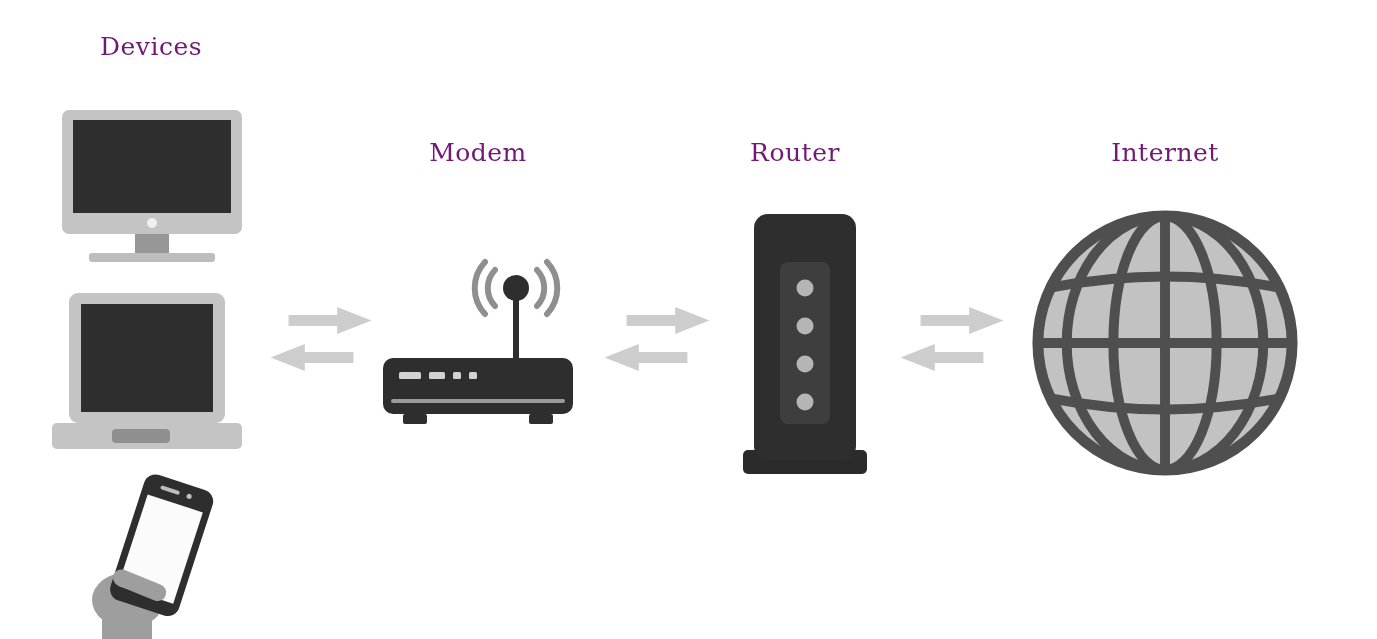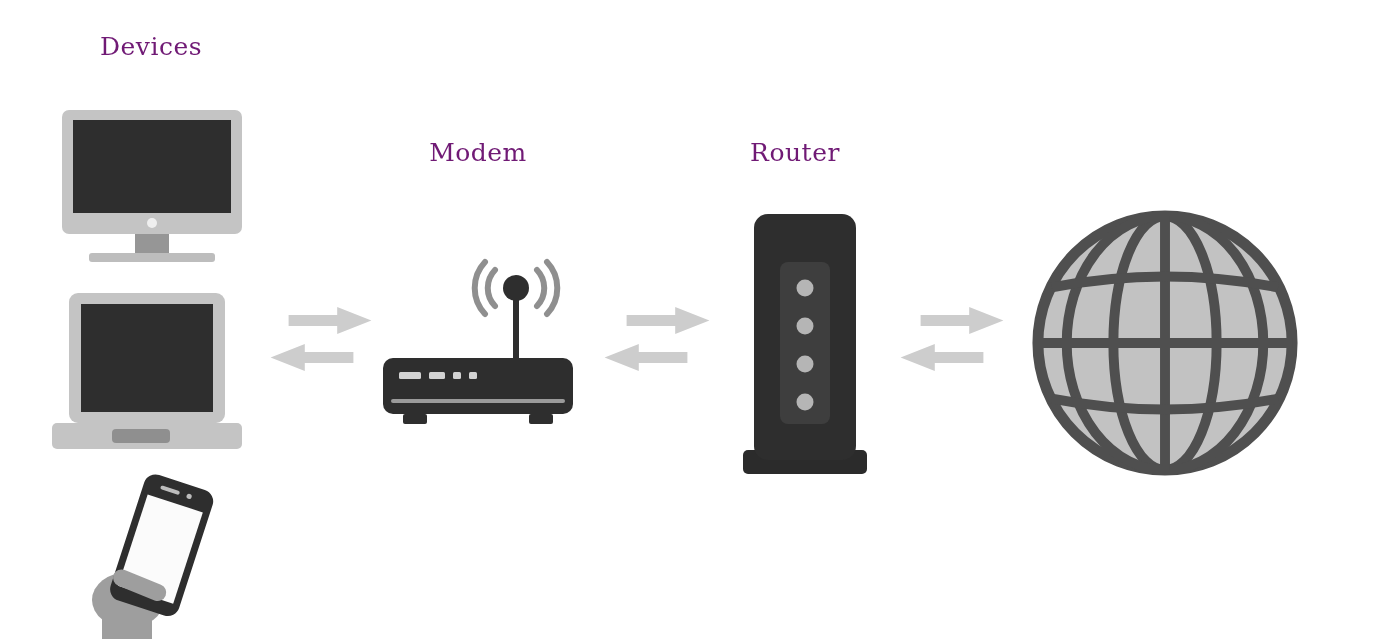--- a/index.html
+++ b/index.html
@@ -29,20 +29,21 @@
 <body>
 
 <div class="canvas">
 
   <div class="node-label" style="left:100px; top:32px;">Devices</div>
 
   <div class="node-label centered" style="left:383px; top:138px; width:190px;">Modem</div>
 
   <div class="node-label centered" style="left:715px; top:138px; width:160px;">Router</div>
 
+  <div class="node-label centered" style="left:1025px; top:138px; width:280px;">Internet</div>
 
   <div class="abs" style="left:62px; top:110px; width:180px; height:152px;">
     <svg viewBox="0 0 180 152" width="180" height="152">
       <rect x="0" y="0" width="180" height="124" rx="7" fill="#c4c4c4"></rect>
       <rect x="11" y="10" width="158" height="93" fill="#2e2e2e"></rect>
       <circle cx="90" cy="113" r="5" fill="#efefef"></circle>
       <rect x="73" y="124" width="34" height="19" fill="#969696"></rect>
       <rect x="27" y="143" width="126" height="9" rx="3" fill="#bdbdbd"></rect>
     </svg>
   </div>

